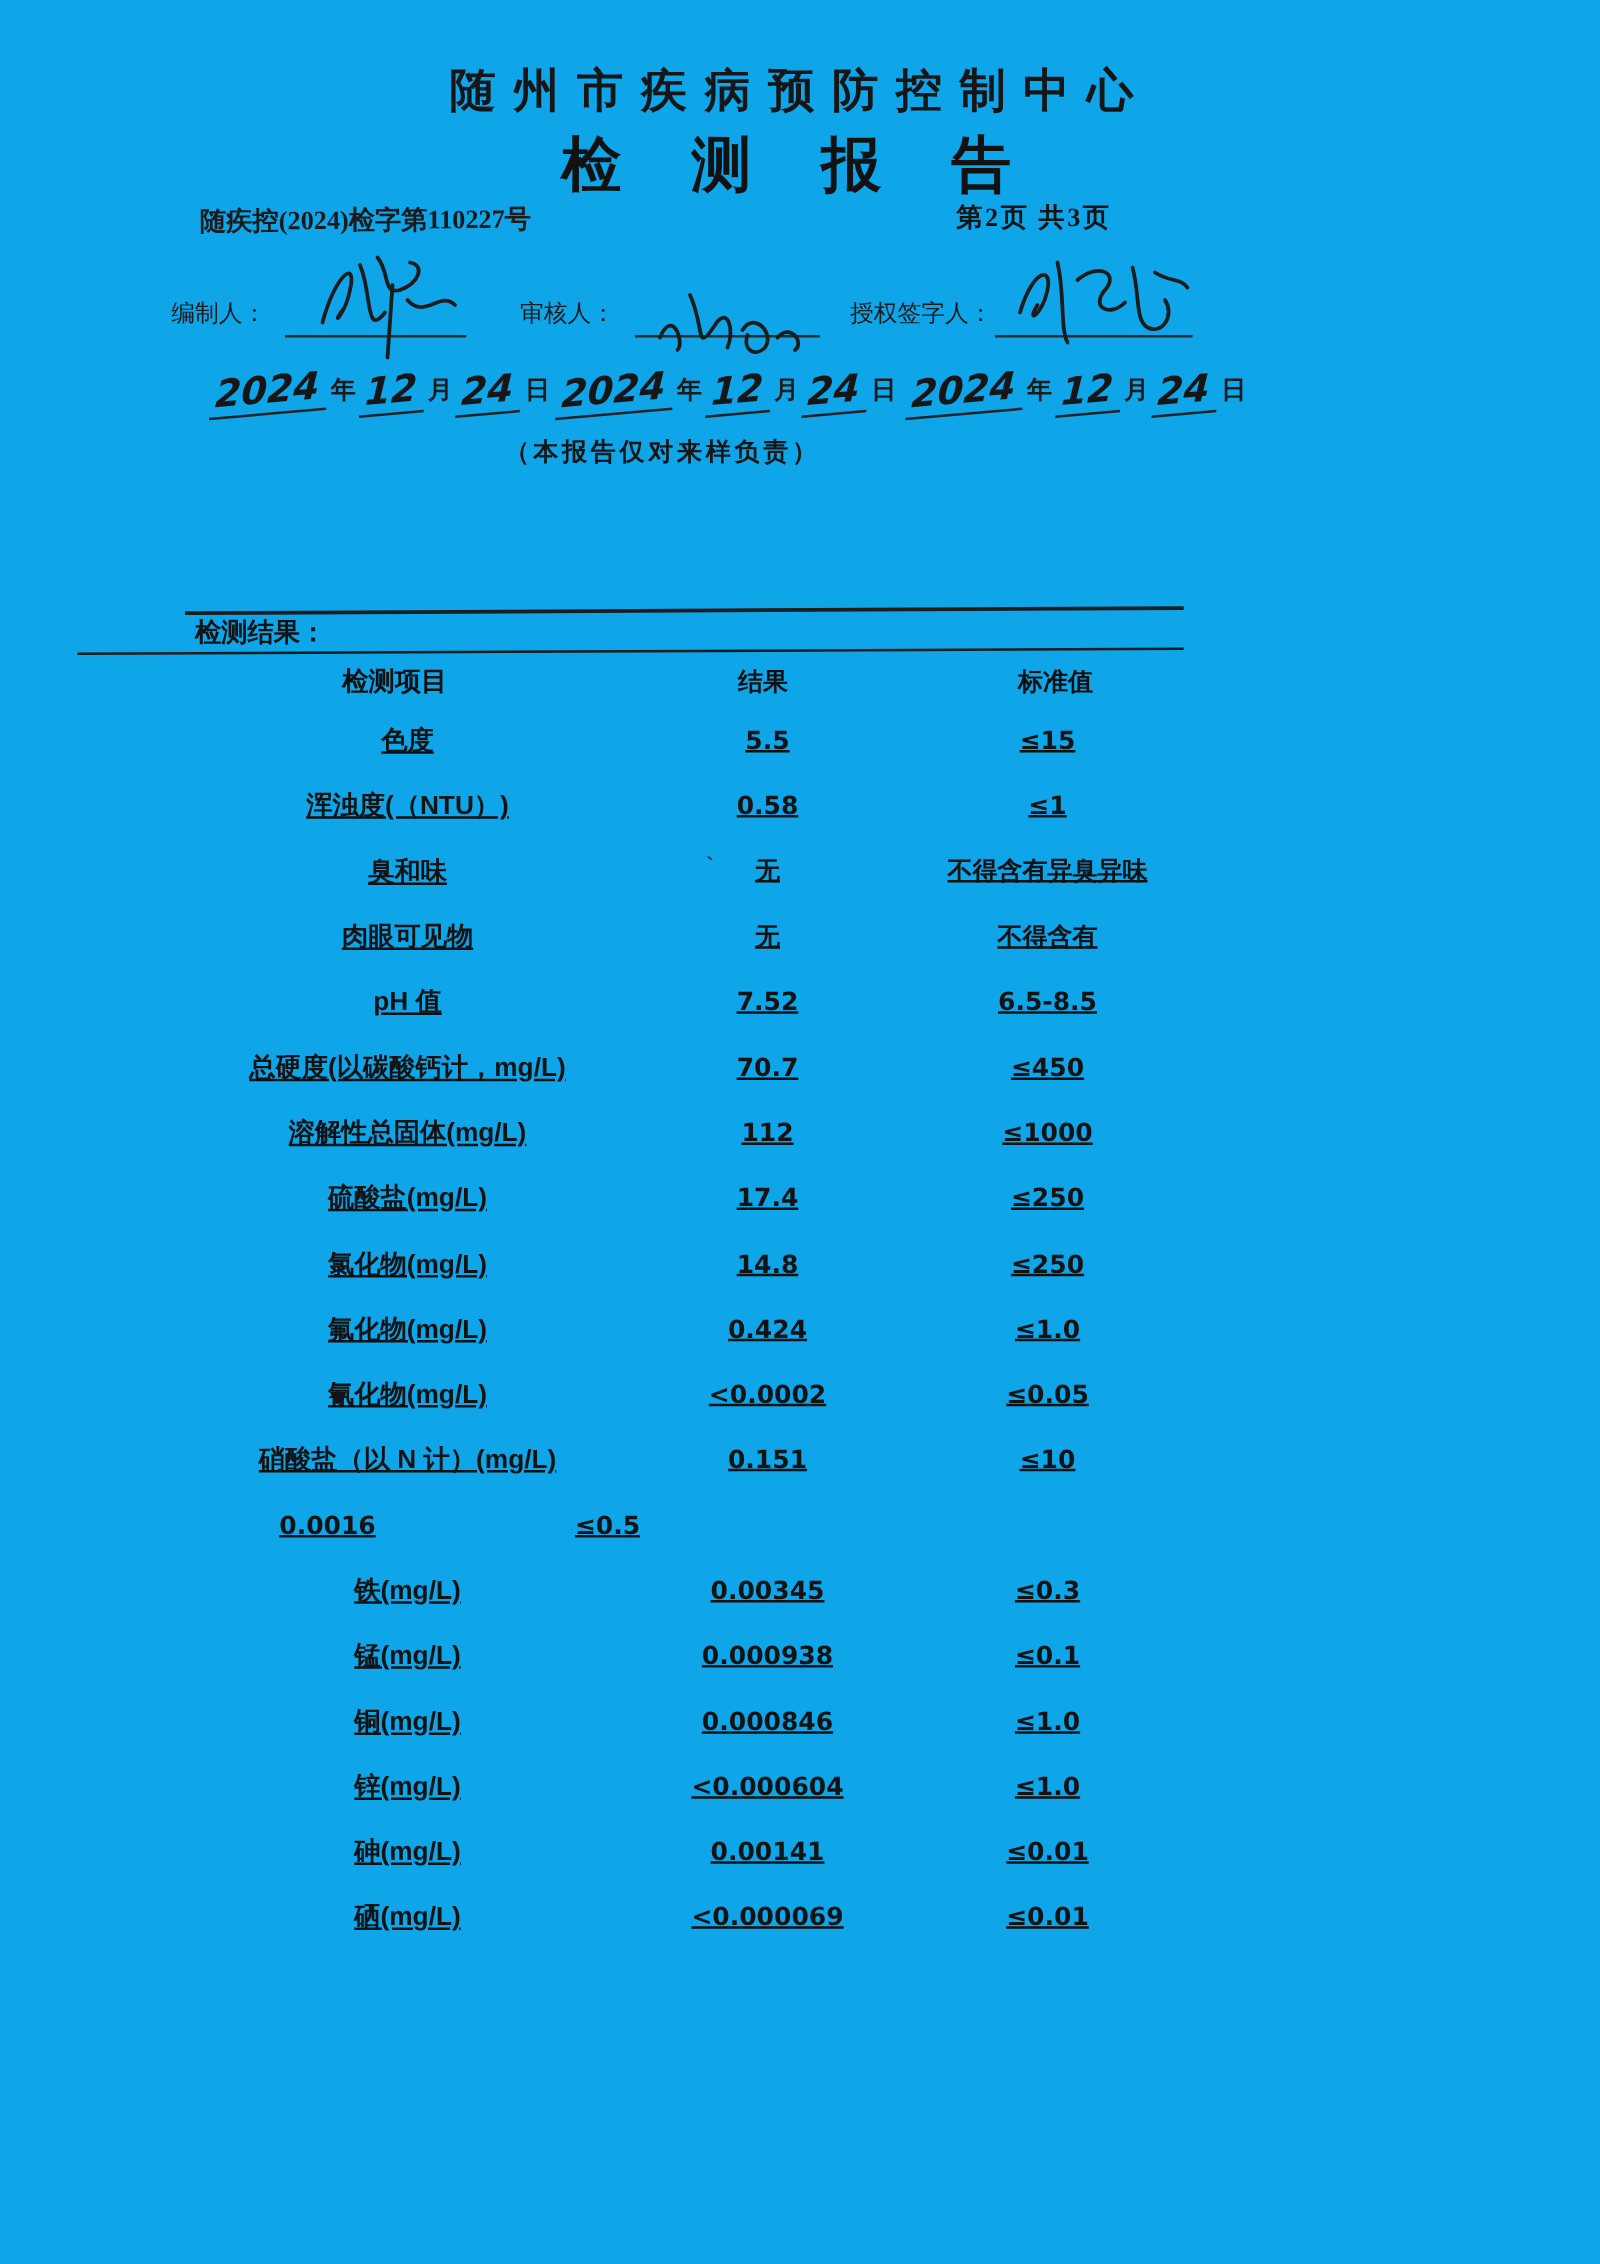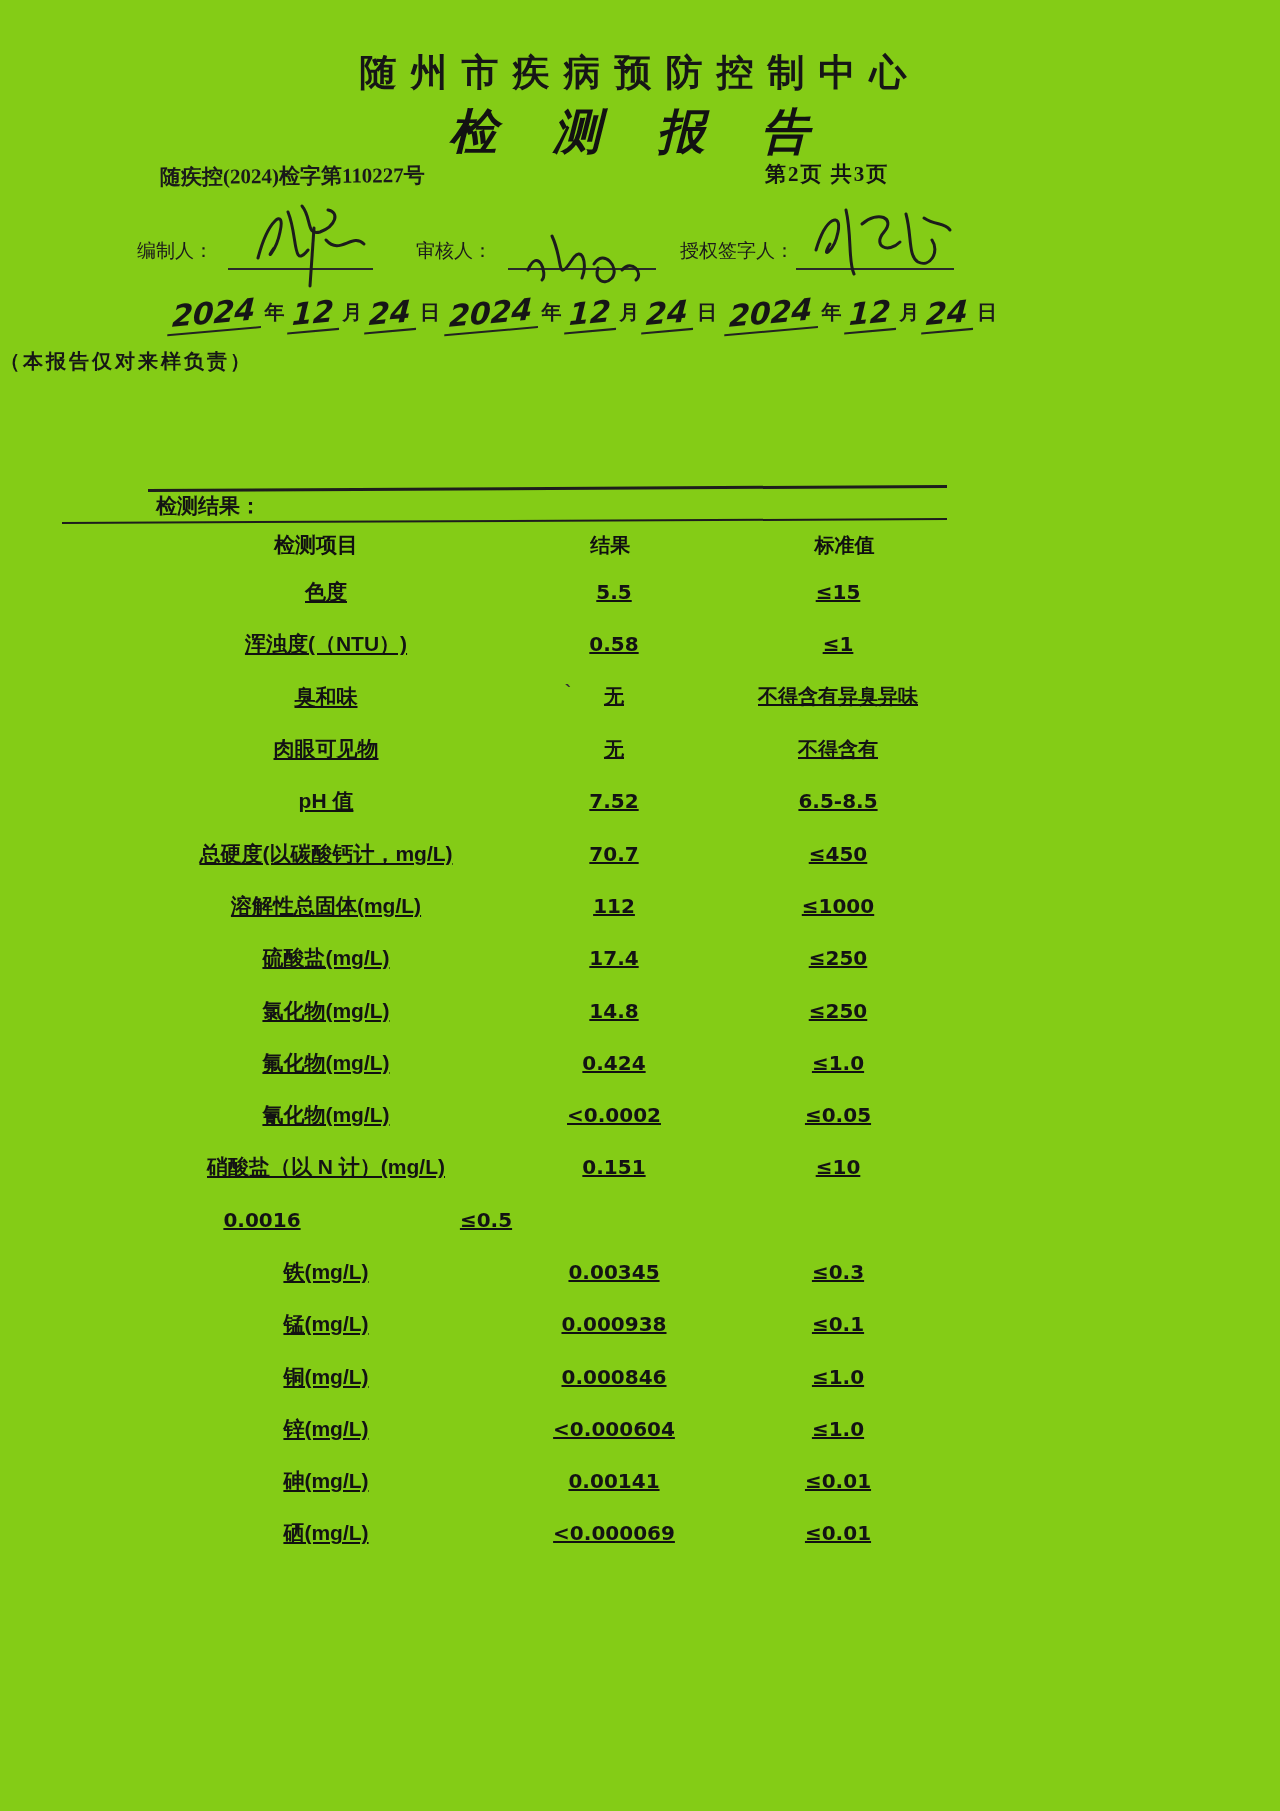--- a/index.html
+++ b/index.html
@@ -2,21 +2,21 @@
 <html><head>
 <meta charset="utf-8">
 <style>
   * { margin: 0; padding: 0; box-sizing: border-box; }
   html, body { background: #e8e8e8; }
   body { font-family: "Liberation Sans", sans-serif; }
   .page {
     position: relative;
     width: 1280px;
     height: 1811px;
-    background: #84cc16;
+    background: #0ea5e9;
     color: #111;
     overflow: hidden;
     margin: 0 auto;
   }
   .org-title {
     position: absolute;
     top: 48px; left: 0; width: 100%;
     text-align: center;
     font-family: "Liberation Serif", serif;
     font-size: 37px;
@@ -26,21 +26,20 @@
   }
   .report-title {
     position: absolute;
     top: 100px; left: 0; width: 100%;
     text-align: center;
     font-family: "Liberation Serif", serif;
     font-size: 48px;
     font-weight: 800;
     letter-spacing: 22px;
     color: #121212;
-    font-style: italic;
   }
   .report-no {
     position: absolute;
     top: 162px; left: 160px;
     font-family: "Liberation Serif", serif;
     font-size: 21px;
     font-weight: 600;
     color: #1a1a1a;
     transform: rotate(-0.4deg);
   }
@@ -96,20 +95,21 @@
     font-family: "Liberation Serif", serif;
     font-size: 20px;
     font-weight: 600;
     margin: 0 3px;
     vertical-align: 4px;
     color: #1b1b1b;
   }
   .note {
     position: absolute;
     top: 348px; left: 0; width: 1060px;
+    text-align: center;
     font-family: "Liberation Serif", serif;
     font-size: 20px;
     font-weight: 700;
     letter-spacing: 3px;
     color: #161616;
   }
   .rule-1 {
     position: absolute;
     top: 487px; left: 148px; width: 799px;
     border-top: 3px solid #1d1d1d;

